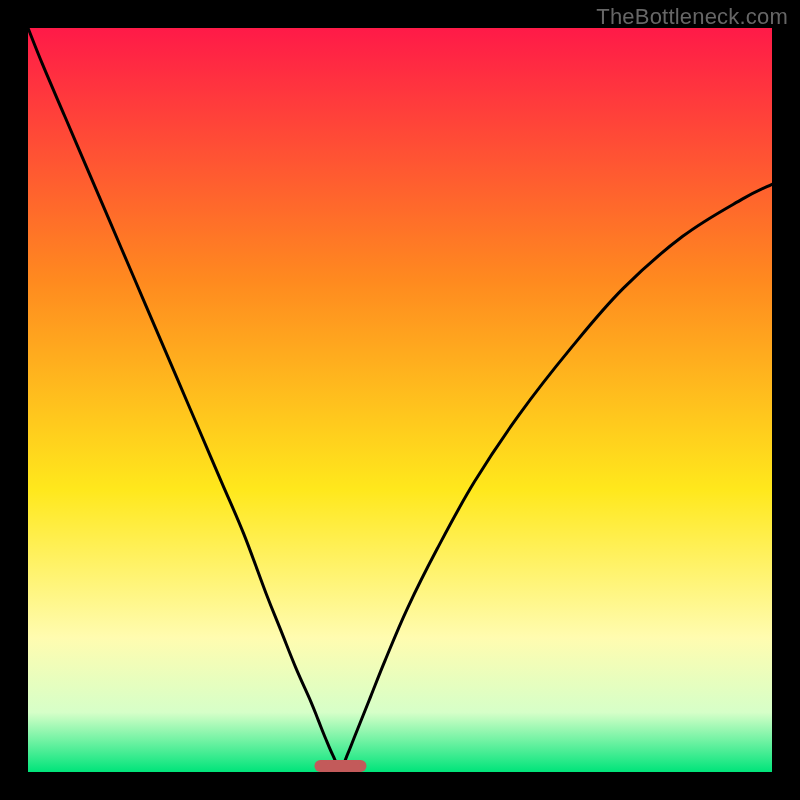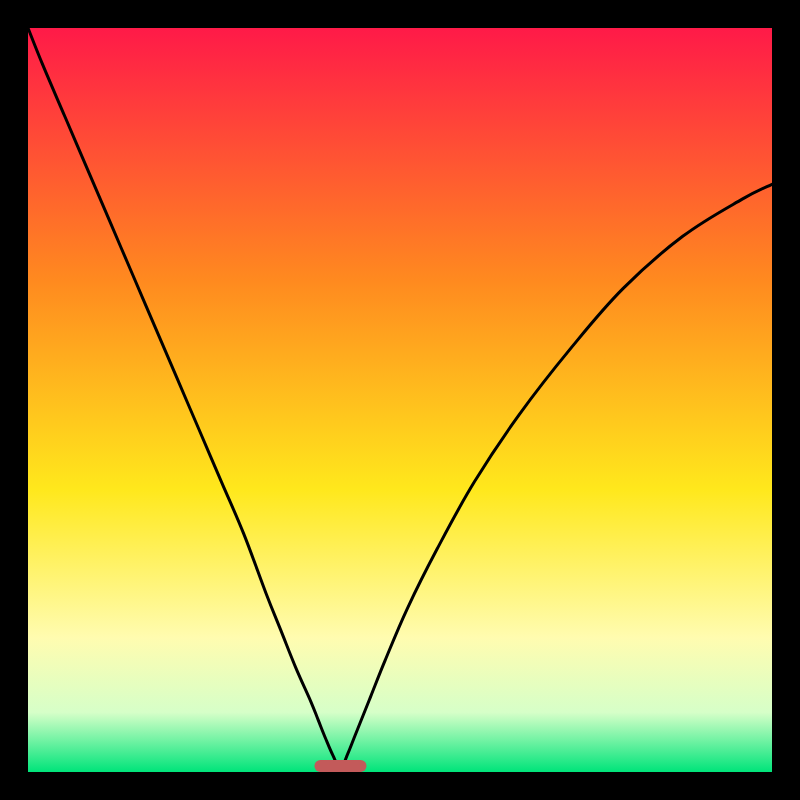--- a/index.html
+++ b/index.html
@@ -53,13 +53,14 @@
           <stop id="g3" offset="82%" stop-color="#fffcb0"></stop>
           <stop id="g4" offset="92%" stop-color="#d6ffc8"></stop>
           <stop id="g5" offset="100%" stop-color="#00e47a"></stop>
         </linearGradient>
       </defs>
       <rect x="0" y="0" width="744" height="744" fill="url(#bg)"></rect>
       <path id="curve" fill="none" stroke="#000000" stroke-width="3" stroke-linejoin="round" stroke-linecap="round" d="M 0 0 C 2.6784 6.696000000000008, 8.184000000000001 21.12960000000005, 14.88 37.200000000000045 C 21.576 53.27040000000004, 29.164800000000003 70.53119999999998, 37.2 89.27999999999997 C 45.235200000000006 108.02879999999996, 51.48480000000001 122.6112, 59.52 141.36 C 67.5552 160.10880000000003, 73.8048 174.69120000000007, 81.84 193.44000000000005 C 89.8752 212.18880000000004, 96.12480000000001 226.7712, 104.16000000000001 245.51999999999998 C 112.19520000000001 264.2688, 118.4448 278.8512, 126.48 297.6 C 134.5152 316.34880000000004, 140.7648 330.9312, 148.8 349.68 C 156.83520000000001 368.4288, 163.0848 383.0112, 171.12 401.76 C 179.1552 420.5088, 185.4048 435.09119999999996, 193.44 453.84 C 201.4752 472.5888, 207.7248 485.83199999999994, 215.76 505.91999999999996 C 223.7952 526.0079999999999, 231.38400000000001 548.0304000000001, 238.08 565.44 C 244.776 582.8496, 247.60320000000002 589.248, 252.96 602.64 C 258.3168 616.0319999999999, 262.48319999999995 627.1176, 267.84 639.84 C 273.1968 652.5624, 278.7024 663.9455999999999, 282.72 673.3199999999999 C 286.73760000000004 682.6944, 287.4816 685.2239999999999, 290.16 691.92 C 292.83840000000004 698.616, 294.9216 704.0918399999999, 297.6 710.52 C 300.27840000000003 716.94816, 302.36159999999995 722.2751999999999, 305.03999999999996 727.632 C 307.7184 732.9888, 309.80159999999995 740.6817599999999, 312.47999999999996 740.28 C 315.1584 739.87824, 317.2416 731.4264, 319.92 725.4 C 322.5984 719.3736, 323.3424 716.8439999999999, 327.36 706.8 C 331.37760000000003 696.756, 336.8832 682.992, 342.24 669.6 C 347.59680000000003 656.2080000000001, 350.424 648.4704, 357.12 632.4 C 363.81600000000003 616.3295999999999, 370.0656 600.4079999999999, 379.44 580.3199999999999 C 388.8144 560.232, 397.14720000000005 543.5663999999999, 409.20000000000005 520.8 C 421.25280000000004 498.0336, 431.6688 477.94559999999996, 446.4 453.84 C 461.1312 429.7344, 473.6304 410.9856, 491.04 386.88 C 508.44960000000003 362.7744, 524.3712 342.6864, 543.12 319.92 C 561.8688 297.15360000000004, 575.1120000000001 280.48799999999994, 595.2 260.4 C 615.288 240.31199999999998, 633.2928 224.39040000000006, 654.72 208.32000000000005 C 676.1472 192.24960000000004, 698.1696000000001 180.4944, 714.24 171.12 C 730.3104 161.7456, 738.6432 158.91840000000002, 744 156.24"></path>
       <rect id="marker" rx="5.952" ry="5.952" fill="#c35a5a" x="286.44" y="732.096" width="52.08000000000004" height="11.904"></rect>
     </svg>
   </div>
+  <div class="watermark">TheBottleneck.com</div>
 </div>
 
 </body></html>

